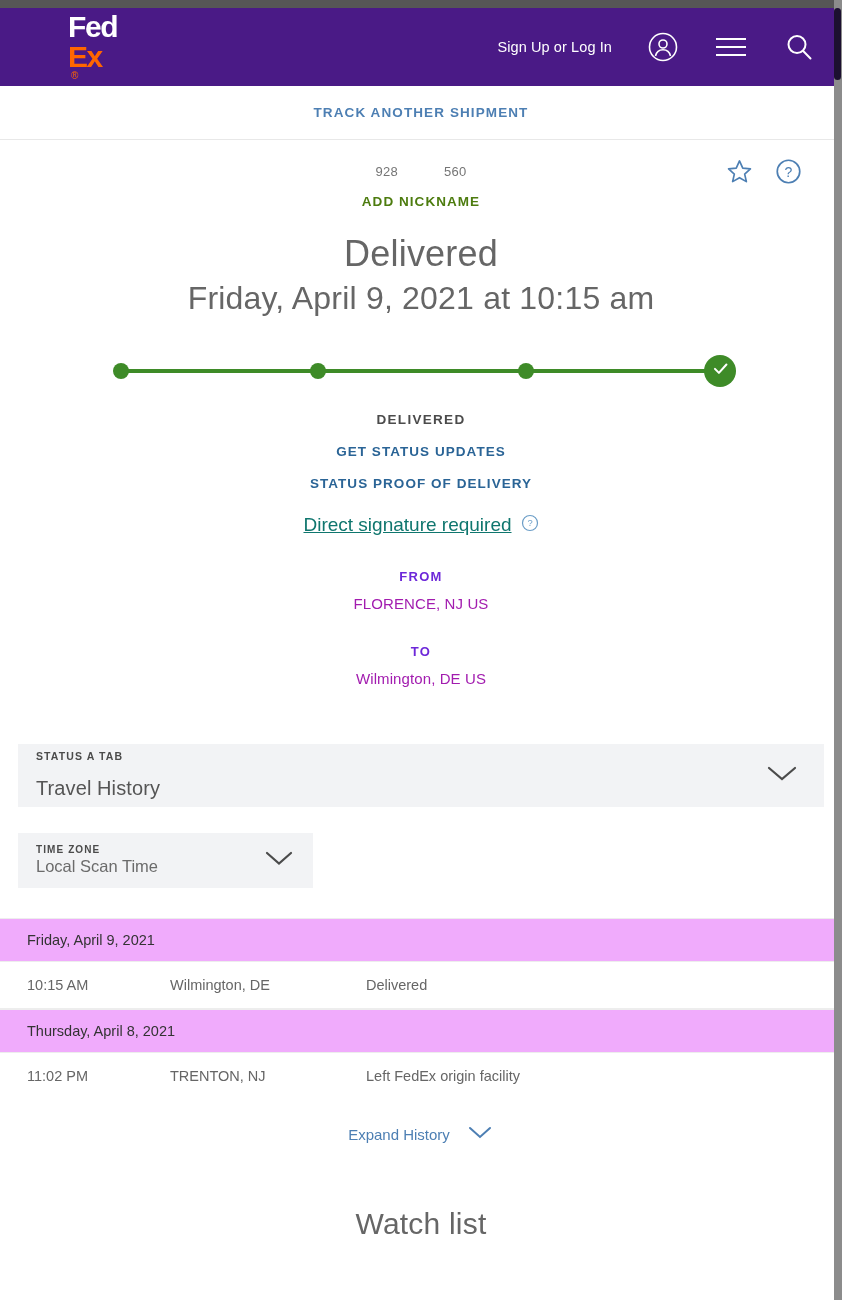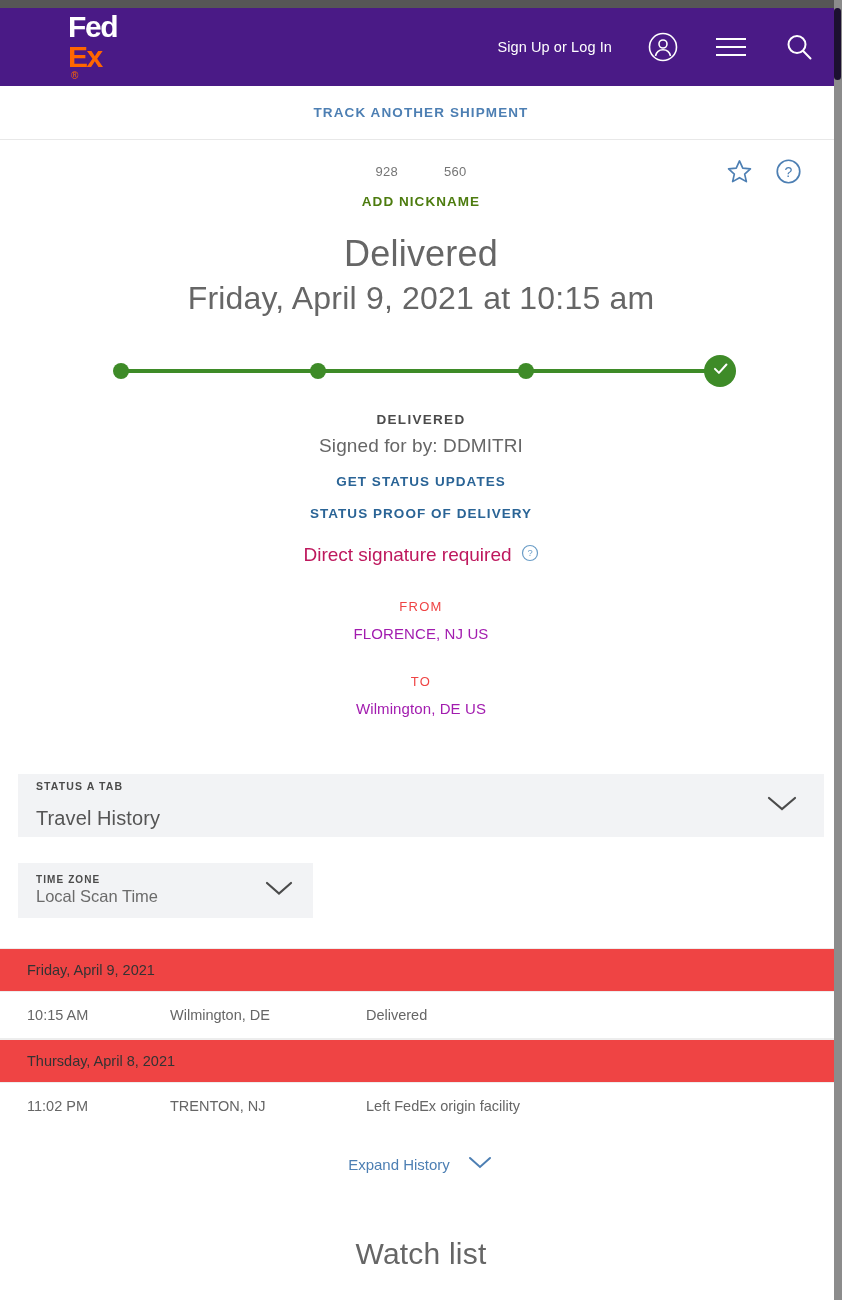--- a/index.html
+++ b/index.html
@@ -209,35 +209,36 @@
     display: block;
     color: #2a6496;
     font-size: 13.5px;
     font-weight: bold;
     letter-spacing: 1.05px;
     text-decoration: none;
     margin-top: 17px;
   }
   .signature-req {
     margin-top: 23px;
-    color: #be185d;
+    color: #0f766e;
     font-size: 19px;
     font-weight: 300;
     display: flex;
     align-items: center;
     justify-content: center;
     gap: 9px;
+    text-decoration: underline;
   }
 
   
   .addr-block { text-align: center; }
   .addr-label {
-    color: #ef4444;
+    color: #6d28d9;
     font-size: 13px;
-    font-weight: normal;
+    font-weight: bold;
     letter-spacing: 1.3px;
     margin-top: 32px;
   }
   .addr-value {
     color: #a21caf;
     font-size: 15px;
     margin-top: 11px;
     letter-spacing: .1px;
   }
 
@@ -286,21 +287,21 @@
   .tz-value {
     color: #6b6b6b;
     font-size: 16.5px;
     font-weight: 300;
     margin-top: 2px;
   }
 
   
   .history { margin-top: 30px; }
   .hist-day {
-    background: #ef4444;
+    background: #f0abfc;
     padding: 13px 0 13px 27px;
     color: #333333;
     font-size: 14.5px;
     border-top: 1px solid #ededed;
     border-bottom: 1px solid #ededed;
   }
   .hist-row {
     display: flex;
     padding: 15px 0 15px 27px;
     color: #666666;
@@ -434,21 +435,20 @@
       <span>
         <svg width="19" height="19" viewBox="0 0 24 24">
           <path d="M5 12.5 L10 17.5 L19.5 7" fill="none" stroke="#ffffff" stroke-width="2.6" stroke-linecap="round" stroke-linejoin="round"></path>
         </svg>
       </span>
     </div>
   </div>
 
   <div class="details">
     <div class="delivered-label">DELIVERED</div>
-    <div class="signed-for">Signed for by: DDMITRI</div>
     <a href="#" class="detail-link">GET STATUS UPDATES</a>
     <a href="#" class="detail-link">STATUS PROOF OF DELIVERY</a>
 
     <div class="signature-req">
       <span>Direct signature required</span>
       <span>
         <svg width="18" height="18" viewBox="0 0 24 24">
           <circle cx="12" cy="12" r="10" fill="none" stroke="#6b9dc7" stroke-width="1.6"></circle>
           <text x="12" y="16.6" font-family="Liberation Sans, sans-serif" font-size="12.5" fill="#6b9dc7" text-anchor="middle">?</text>
         </svg>

